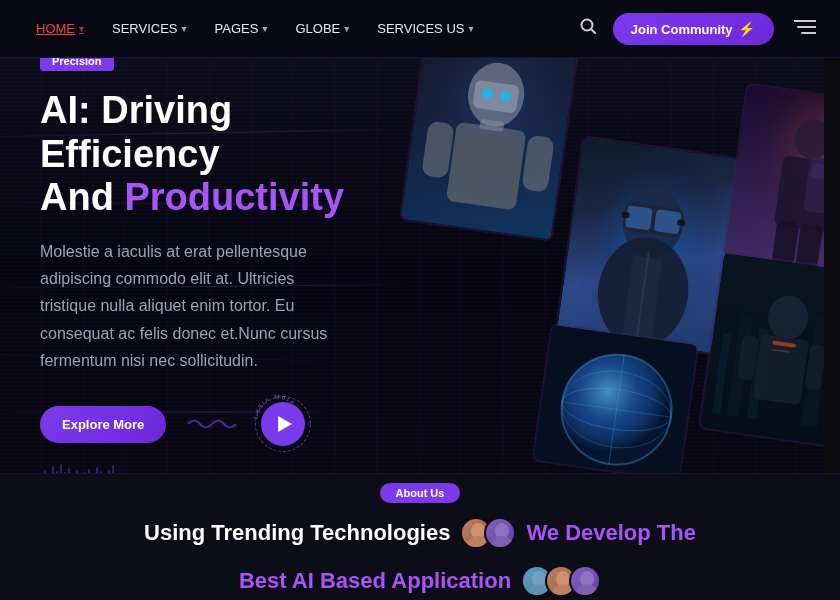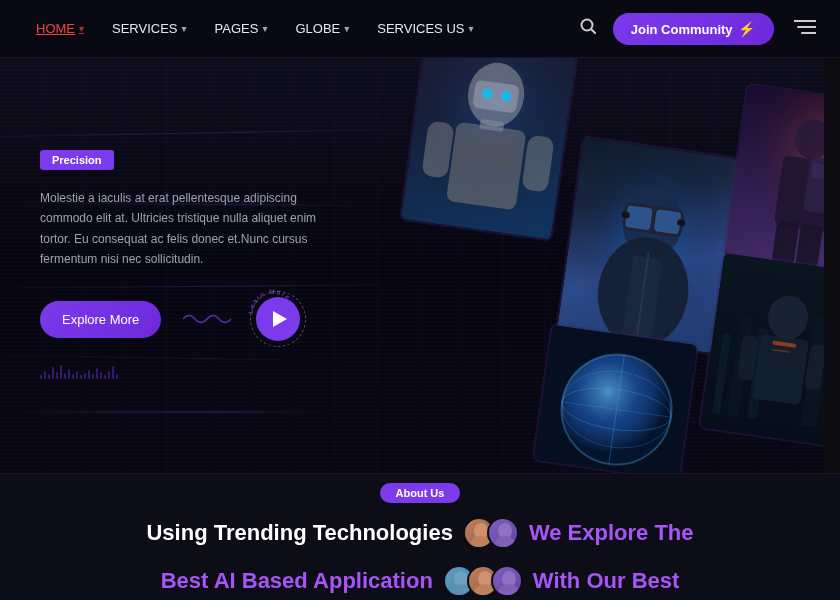--- a/index.html
+++ b/index.html
@@ -164,38 +164,38 @@
       font-weight: 800;
       color: white;
       line-height: 1.15;
       margin-bottom: 18px;
     }
     .hero-title .highlight {
       color: #a855f7;
     }
 
     .hero-desc {
-      font-size: 12px;
+      font-size: 16px;
       color: #9ca3af;
       line-height: 1.7;
       margin-bottom: 28px;
       max-width: 300px;
     }
 
     .hero-actions {
       display: flex;
       align-items: center;
       gap: 20px;
     }
 
     .explore-btn {
       background: linear-gradient(135deg, #7c3aed, #6d28d9);
       color: white;
       font-size: 13px;
-      font-weight: 400;
+      font-weight: 700;
       padding: 11px 22px;
       border-radius: 22px;
       cursor: pointer;
       border: none;
     }
 
     .video-circle {
       position: relative;
       width: 44px; height: 44px;
     }
@@ -431,20 +431,24 @@
     <div class="glitch-line"></div>
     <div class="glitch-line"></div>
     <div class="glitch-line"></div>
     <div class="glitch-line"></div>
     <div class="glitch-line"></div>
   </div>
 
   <div class="hero-content">
     <span class="precision-badge">Precision</span>
 
+    <h1 class="hero-title">
+      <span>AI: Driving Efficiency</span><br>
+      <span>And </span><span class="highlight">Productivity</span>
+    </h1>
 
     <p class="hero-desc">Molestie a iaculis at erat pellentesque adipiscing commodo elit at. Ultricies tristique nulla aliquet enim tortor. Eu consequat ac felis donec et.Nunc cursus fermentum nisi nec sollicitudin.</p>
 
     <div class="hero-actions">
       <button class="explore-btn">Explore More</button>
 
       <svg width="55" height="22" viewBox="0 0 55 22" fill="none" style="opacity:0.7">
         <path d="M2 11 Q8 4 14 11 Q20 18 26 11 Q32 4 38 11 Q44 18 50 11" stroke="#7c3aed" stroke-width="1.5" fill="none"></path>
       </svg>
 
@@ -654,21 +658,21 @@
             <ellipse cx="16" cy="26" rx="11" ry="9" fill="#c08060"></ellipse>
           </svg>
         </div>
         <div class="avatar-circle avatar-2">
           <svg width="32" height="32" viewBox="0 0 32 32">
             <ellipse cx="16" cy="12" rx="7" ry="8" fill="#9070c0"></ellipse>
             <ellipse cx="16" cy="26" rx="11" ry="9" fill="#8060b0"></ellipse>
           </svg>
         </div>
       </div>
-      <span class="about-highlight">We Explore The</span>
+      <span class="about-highlight">We Develop The</span>
     </div>
   </div>
 
   <div class="about-title-row" style="margin-top:14px">
     <div class="about-title-line2">
       <span class="about-highlight">Best AI Based Application</span>
 
       <div class="avatars-group">
         <div class="avatar-circle avatar-3">
           <svg width="32" height="32" viewBox="0 0 32 32">
@@ -682,16 +686,15 @@
             <ellipse cx="16" cy="26" rx="11" ry="9" fill="#c08060"></ellipse>
           </svg>
         </div>
         <div class="avatar-circle avatar-2">
           <svg width="32" height="32" viewBox="0 0 32 32">
             <ellipse cx="16" cy="12" rx="7" ry="8" fill="#9070c0"></ellipse>
             <ellipse cx="16" cy="26" rx="11" ry="9" fill="#8060b0"></ellipse>
           </svg>
         </div>
       </div>
-      <span class="about-highlight">With Our Best</span>
     </div>
   </div>
 </section>
 
 </body></html>

